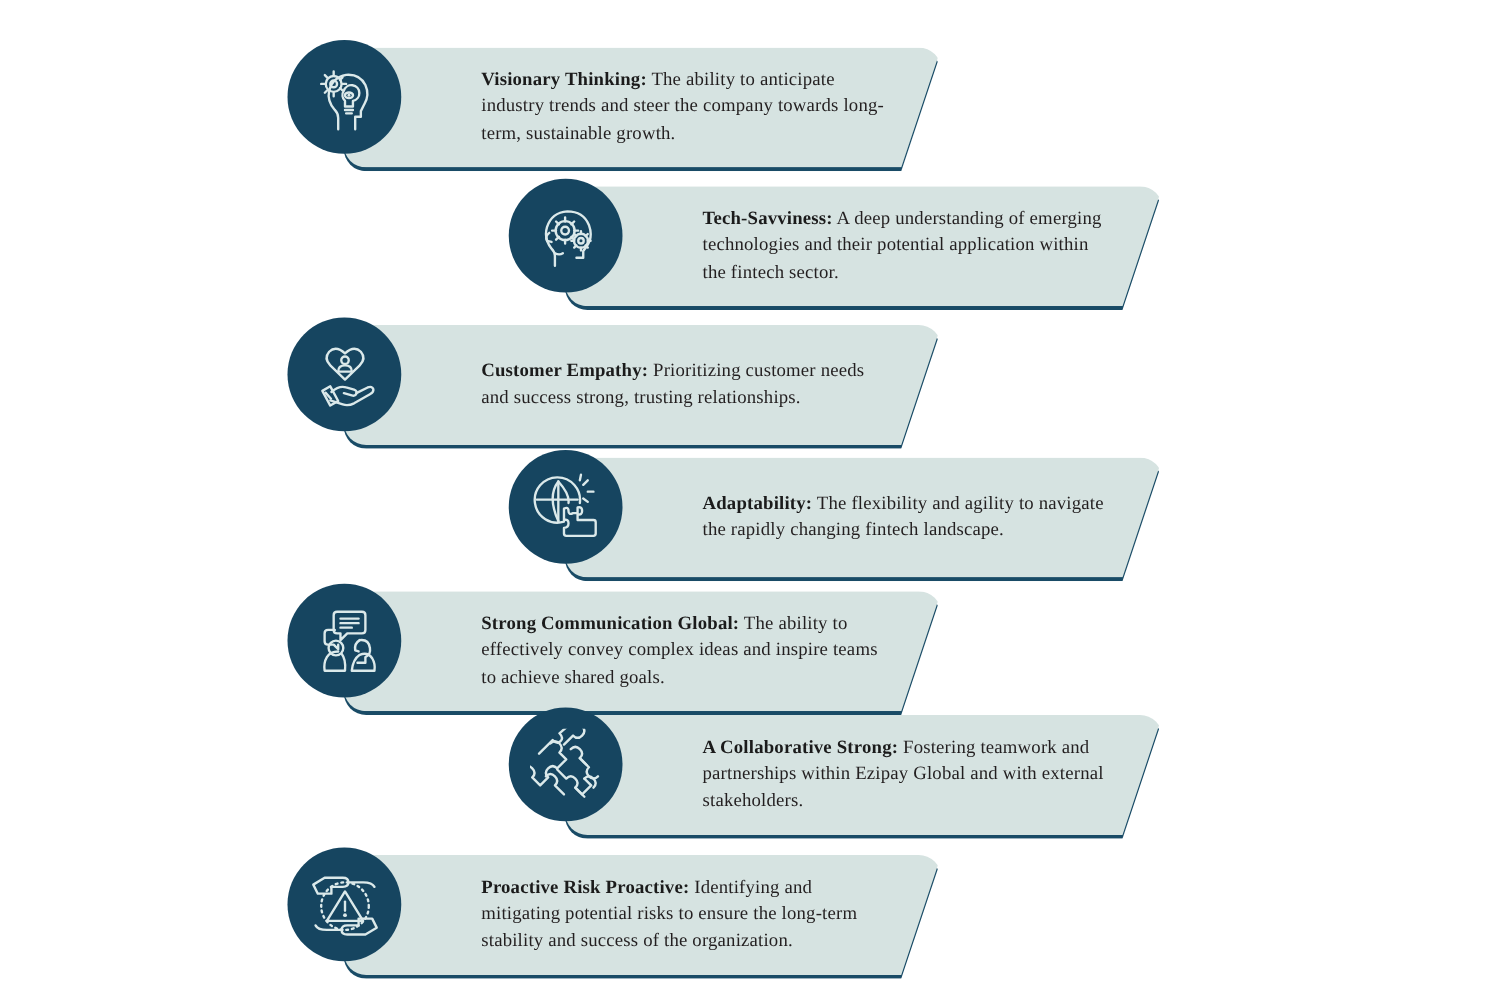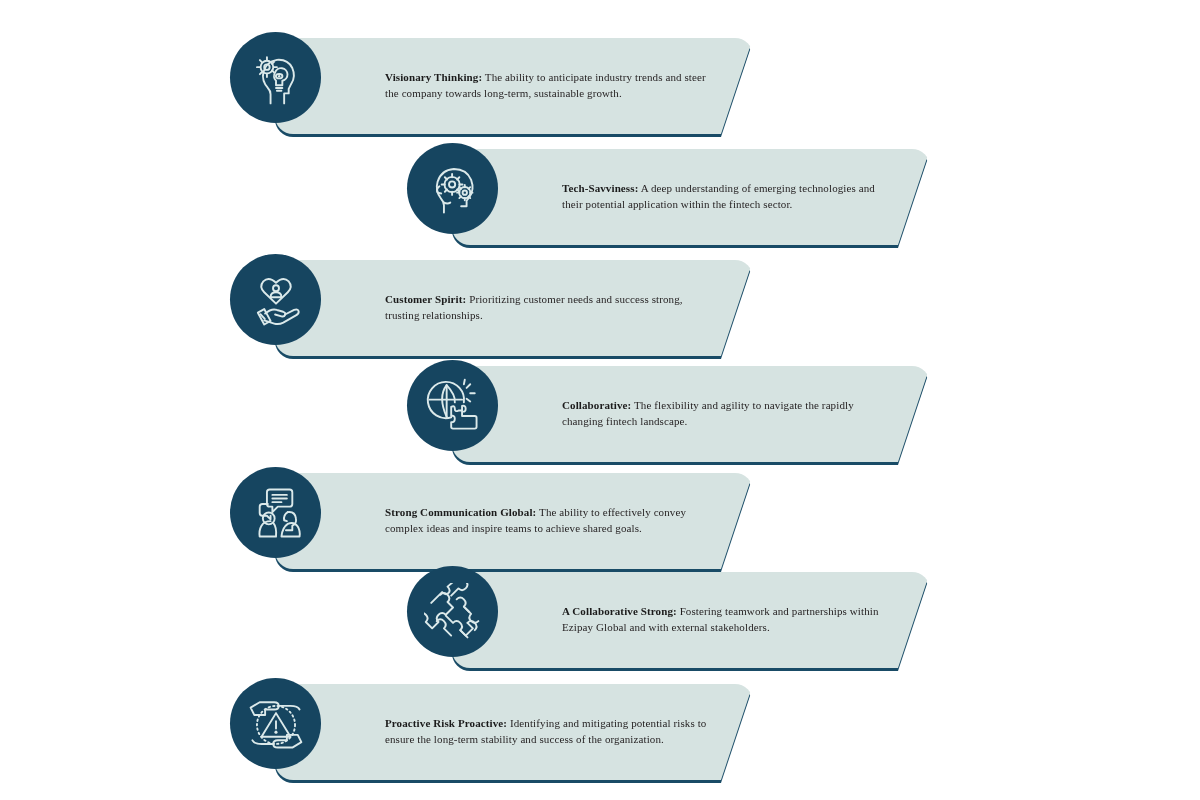--- a/index.html
+++ b/index.html
@@ -63,21 +63,21 @@
     left: 0;
     width: 100%;
     height: 96px;
     display: flex;
     align-items: center;
     box-sizing: border-box;
     padding: 0 44px 0 110px;
   }
   .banner-text p {
     margin: 0;
-    font-size: 11px;
+    font-size: 15px;
     line-height: 1.43;
     color: #231f20;
     letter-spacing: 0.01em;
   }
   .banner-text .lead {
     font-weight: bold;
     color: #1b1b1b;
   }
 
   .icon-circle {
@@ -158,42 +158,42 @@
         <path class="ico" d="M45 27.5 L45 30 M45 42 L45 44.5 M36.5 36 L39 36 M51 36 L53.5 36 M39 30 L40.9 31.9 M49.1 40.1 L51 42 M51 30 L49.1 31.9 M40.9 40.1 L39 42"></path>
       </svg>
     </div>
   </div>
 
   <div class="row indent-a" style="top:254px;">
     <div class="banner-wrap w-a">
       <div class="banner-shadow"></div>
       <div class="banner"></div>
       <div class="banner-text">
-        <p><span class="lead">Customer Spirit:</span><span> Prioritizing customer needs and success strong, trusting relationships.</span></p>
+        <p><span class="lead">Customer Empathy:</span><span> Prioritizing customer needs and success strong, trusting relationships.</span></p>
       </div>
     </div>
     <div class="icon-circle">
       <svg viewBox="0 0 64 64" aria-hidden="true">
         <path class="ico" d="M32 36 L19 23.5 Q13 17.5 18 11.5 Q24 5.5 32 13 Q40 5.5 46 11.5 Q51 17.5 45 23.5 Z"></path>
         <circle class="ico" cx="32" cy="19" r="3.3"></circle>
         <path class="ico" d="M26 29 Q26 23.5 32 23.5 Q38 23.5 38 29 Z"></path>
         <path class="ico" d="M20 47 Q27 41 33 43 L40 45 Q43 46 42 48.5 Q41 51 38 50 L31 48"></path>
         <path class="ico" d="M42 48 L52 43 Q56 41.5 57 44.5 Q57.5 47 54 49 L40 57 Q35 59.5 30 58 L19 54.5"></path>
         <path class="ico" d="M12 46 L19 42 L26 55 L19 59 Z"></path>
         <path class="ico" d="M14.8 47.6 L19.6 52.9"></path>
       </svg>
     </div>
   </div>
 
   <div class="row indent-b" style="top:360px;">
     <div class="banner-wrap w-b">
       <div class="banner-shadow"></div>
       <div class="banner"></div>
       <div class="banner-text">
-        <p><span class="lead">Collaborative:</span><span> The flexibility and agility to navigate the rapidly changing fintech landscape.</span></p>
+        <p><span class="lead">Adaptability:</span><span> The flexibility and agility to navigate the rapidly changing fintech landscape.</span></p>
       </div>
     </div>
     <div class="icon-circle">
       <svg viewBox="0 0 64 64" aria-hidden="true">
         <path class="ico" d="M44 28 A20 20 0 1 0 30 44.5"></path>
         <path class="ico" d="M25 9 L25 44"></path>
         <path class="ico" d="M6 25 L42 25"></path>
         <path class="ico" d="M25 9 Q15 22 25 44 M25 9 Q35 20 34 28"></path>
         <path class="ico" d="M47 12 L51 8 M51 18 L56 18 M47 24 L51 27 M44 8 L45 3"></path>
         <path class="ico" d="M30 38 L30 33 Q34 31 34 35 Q34 39 38 37 L42 37 L42 32 Q46 31 46 35 Q46 39 42 38 L42 43 L56 43 Q58 43 58 45 L58 55 Q58 57 56 57 L32 57 Q30 57 30 55 L30 50 Q34 50 34 46 Q34 42 30 43 Z"></path>

